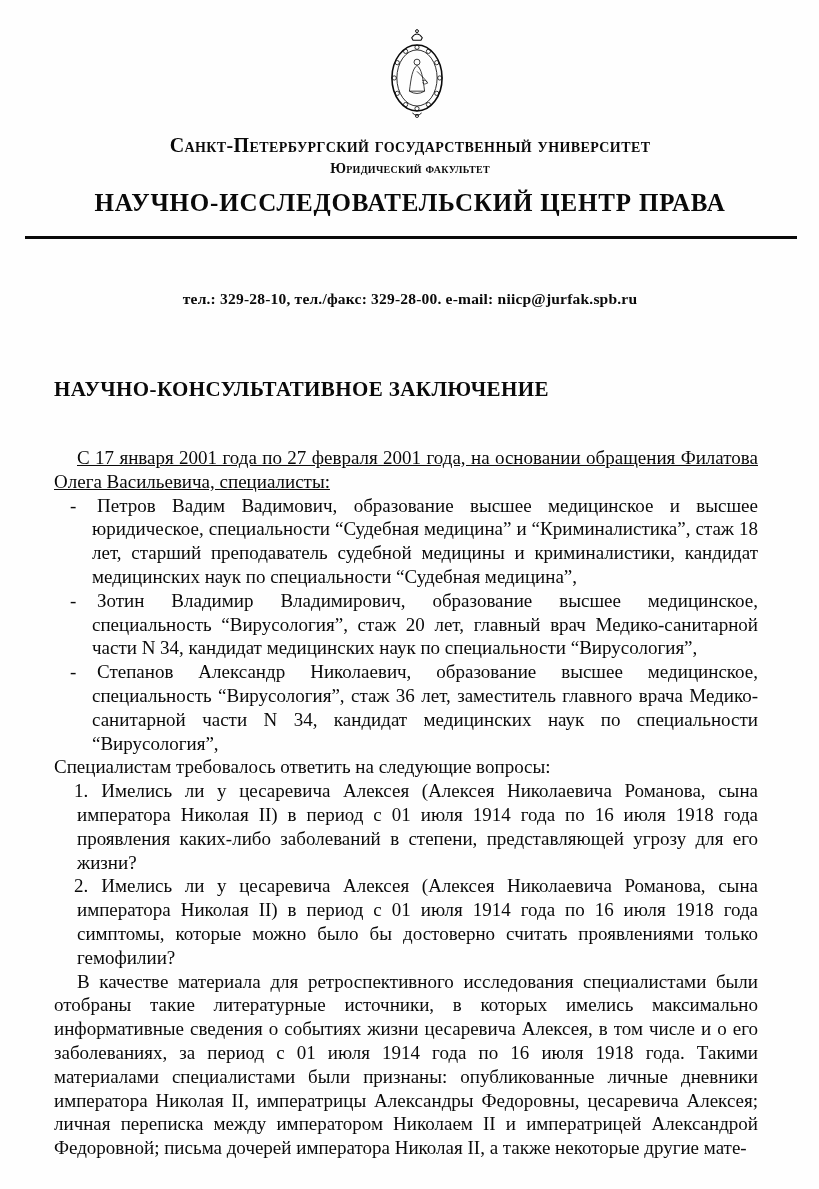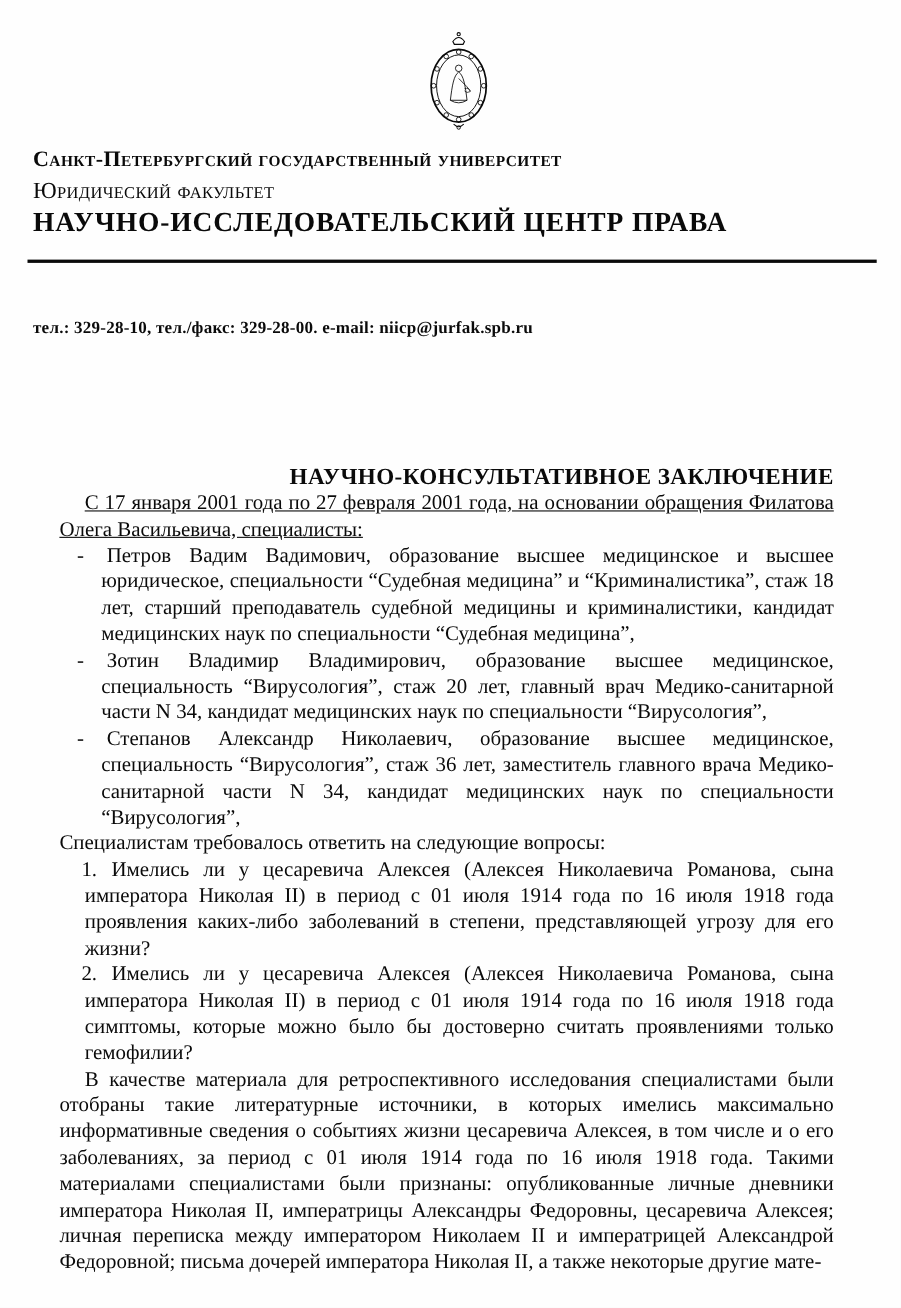--- a/index.html
+++ b/index.html
@@ -14,33 +14,33 @@
     margin: 0 auto;
   }
   
   .emblem {
     position: absolute;
     top: 26px;
     left: 384px;
     width: 66px;
     height: 96px;
   }
-  .hdr-line { position: absolute; left: 30px; width: 780px; white-space: nowrap; }
+  .hdr-line { position: absolute; left: 20px; width: 780px; text-align: center; white-space: nowrap; }
   .univ {
     top: 134px;
     font-variant: small-caps;
     font-weight: bold;
     font-size: 20px;
     letter-spacing: 0.4px;
   }
   .faculty {
     top: 161px;
     font-variant: small-caps;
-    font-weight: normal;
-    font-size: 21px;
+    font-weight: bold;
+    font-size: 14px;
     letter-spacing: 0.3px;
   }
   .center-name {
     top: 189px;
     font-weight: bold;
     font-size: 25px;
     letter-spacing: 0.8px;
   }
   .rule {
     position: absolute;
@@ -56,25 +56,24 @@
     letter-spacing: 0.2px;
   }
   .addr1 { top: 246px; }
   .addr2 { top: 272px; margin-top: 18px; }
   
   .doc-title {
     position: absolute;
     top: 377px;
     left: 54px;
     width: 704px;
-    text-align: right;
+    text-align: left;
     font-weight: bold;
     font-size: 21px;
     letter-spacing: 0.4px;
-    margin-top: 44px;
   }
   
   .body-text {
     position: absolute;
     top: 446px;
     left: 54px;
     width: 704px;
     font-size: 19px;
     line-height: 23.8px;
     text-align: justify;

